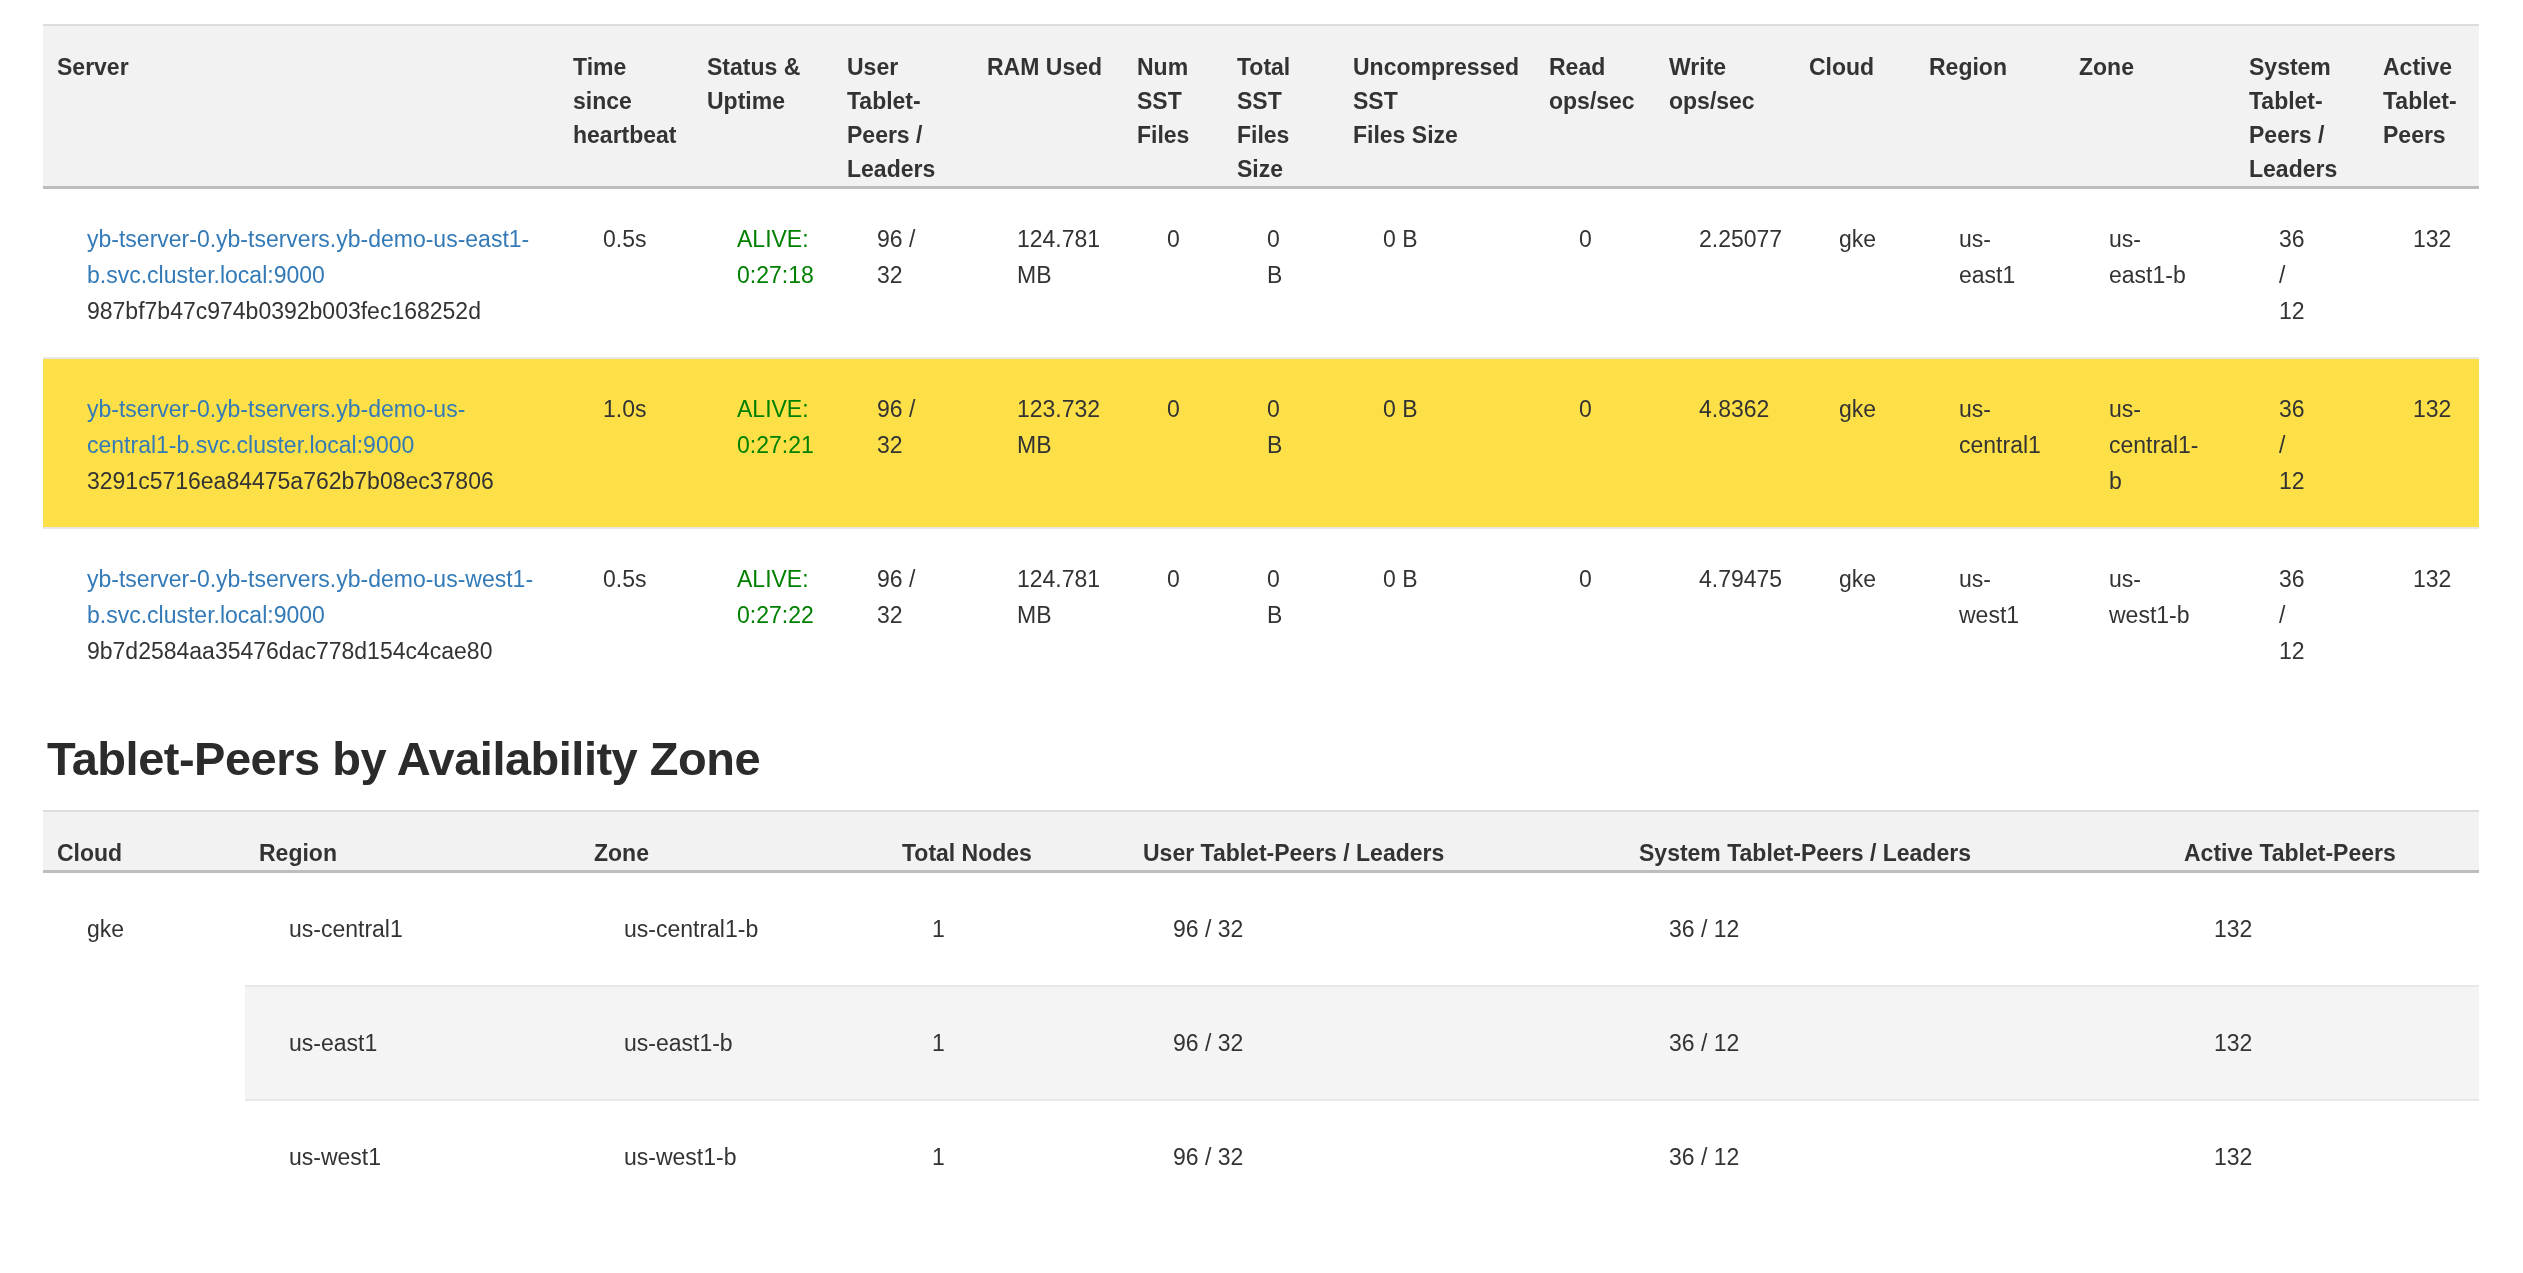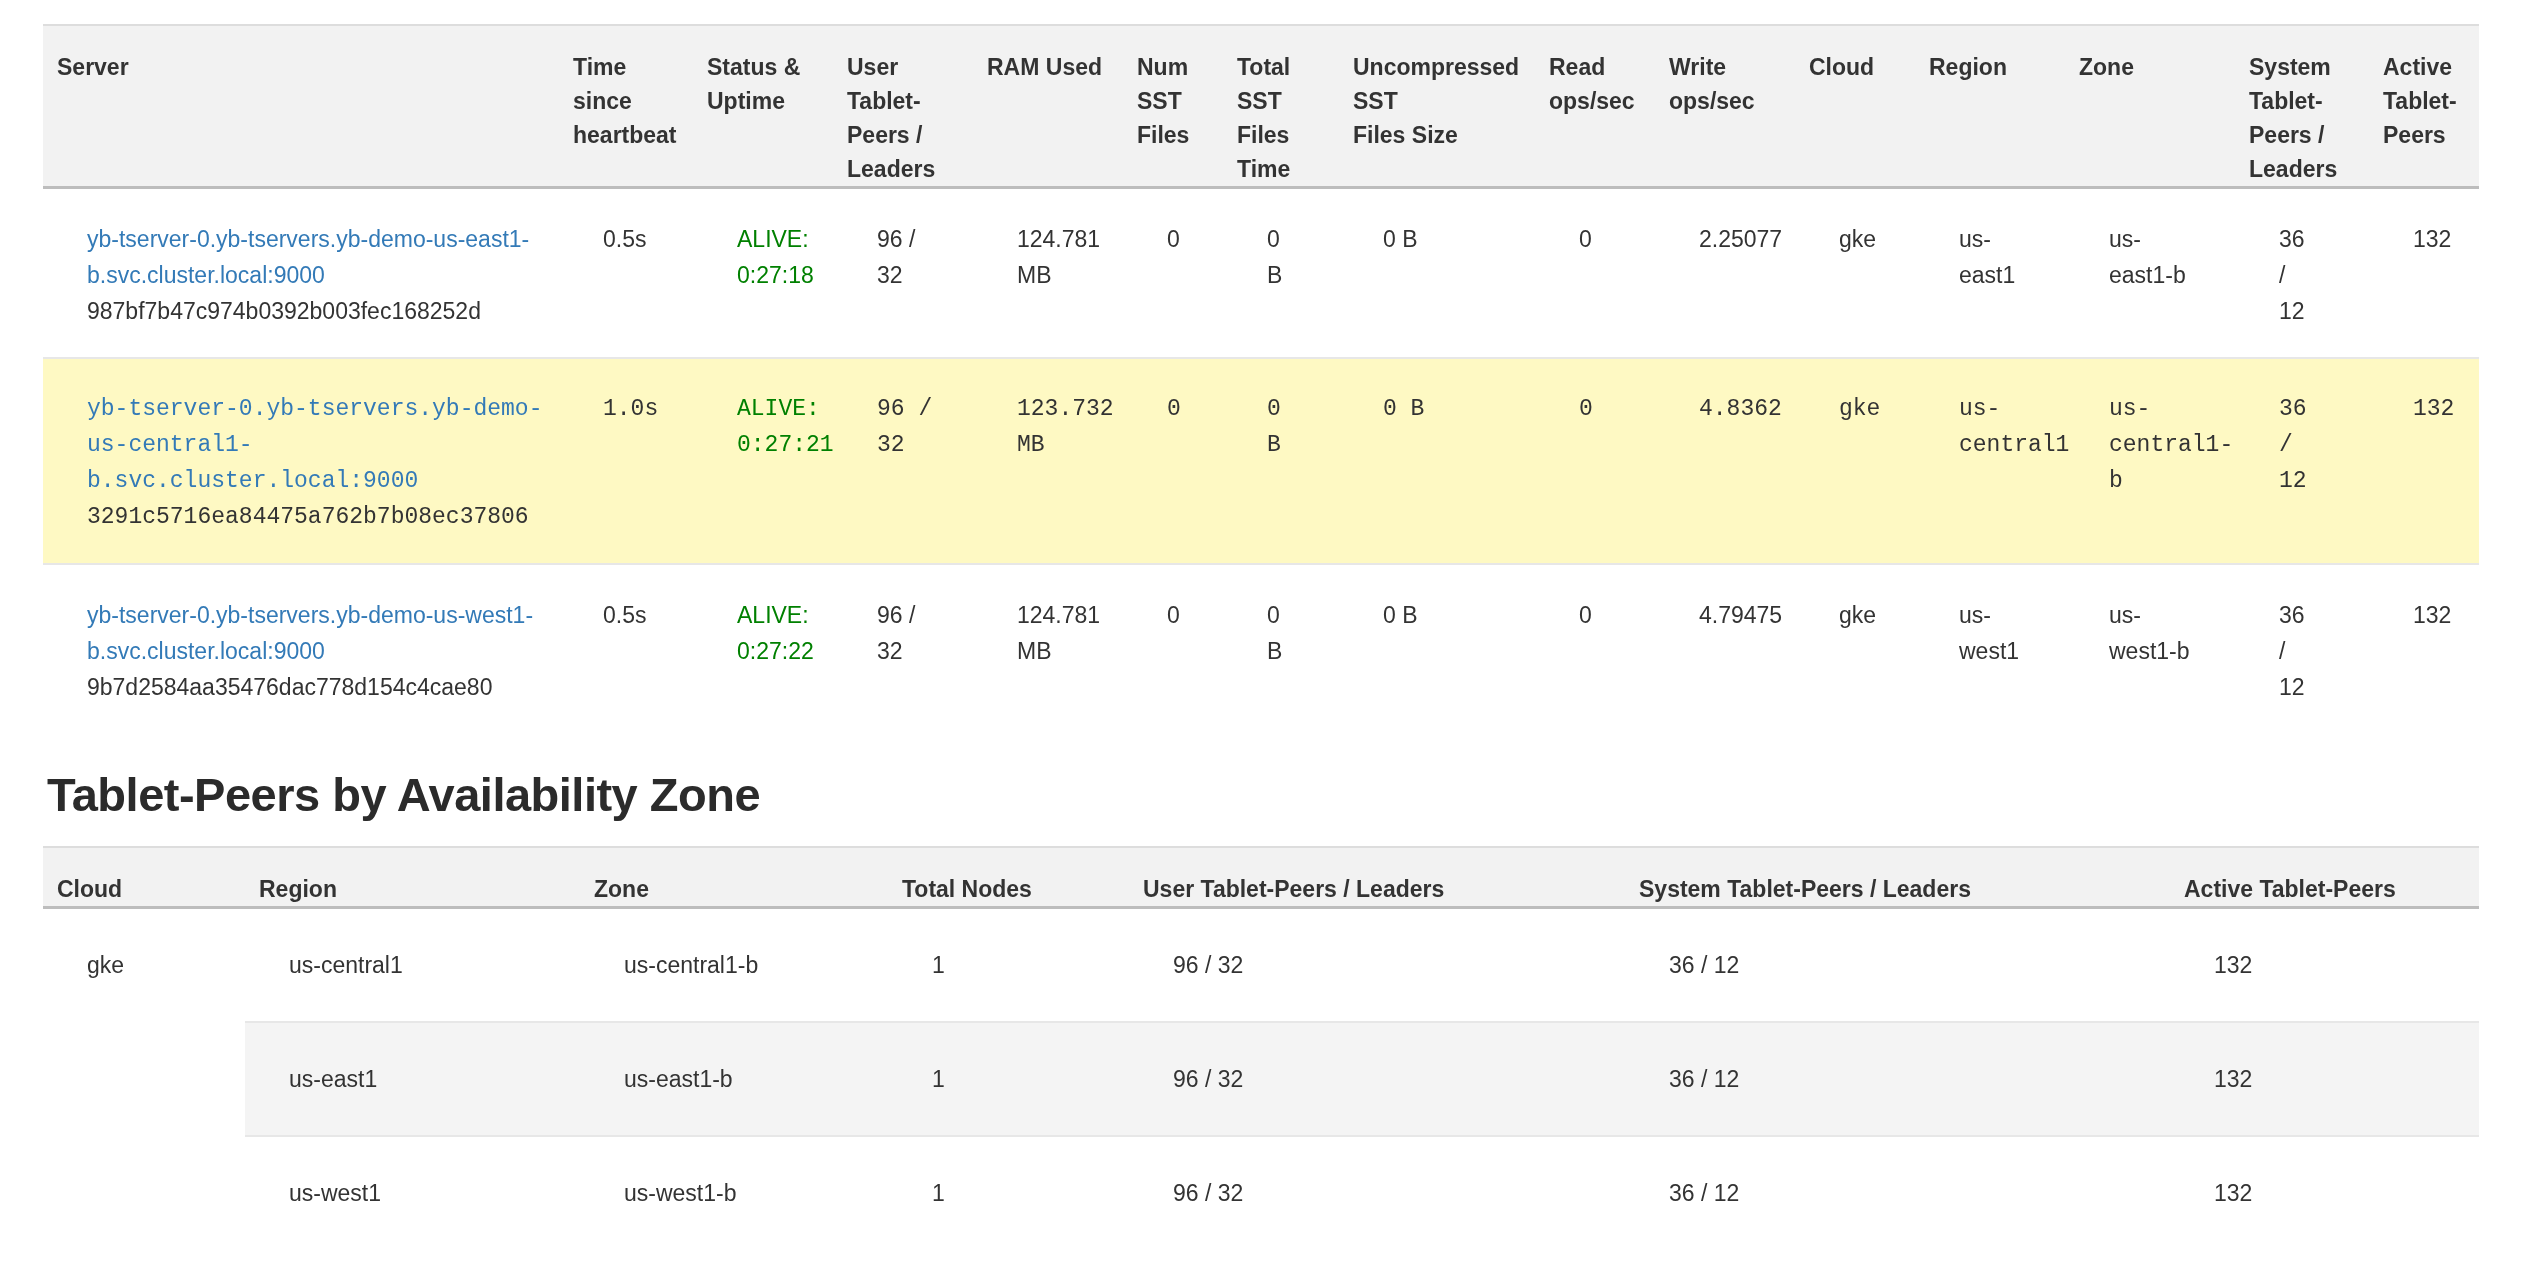--- a/index.html
+++ b/index.html
@@ -25,21 +25,21 @@
     border-bottom:3px solid #bdbdbd;
     white-space:pre-line;
   }
   tbody td{
     vertical-align:top;text-align:left;
     padding:32px 12px 28px 44px;
     line-height:36px;
     background:#fff;
   }
   .t1 tbody tr+tr td{border-top:2px solid #e7e7e7;}
-  .t1 tbody tr.striped td{background:#fef9c3;font-family:Liberation Mono, monospace;}
+  .t1 tbody tr.striped td{background:#fde047;}
 
   .t2 tbody td{padding:38px 12px 38px 44px;}
   .t2 tbody tr+tr td{border-top:2px solid #e7e7e7;}
   .t2 tbody tr.striped td{background:#f4f4f4;}
 
   a.srv-link{color:#337ab7;text-decoration:none;cursor:pointer;text-align:right;}
   .uuid{color:#333;}
   .status-alive{color:#008000;}
 
   .blk{display:inline-block;vertical-align:top;}
@@ -76,21 +76,21 @@
         <col style="width:110px">
     </colgroup>
     <thead>
       <tr>
         <th>Server</th>
         <th>Time since heartbeat</th>
         <th>Status &amp; Uptime</th>
         <th>User Tablet-Peers / Leaders</th>
         <th>RAM Used</th>
         <th>Num SST Files</th>
-        <th>Total SST Files Time</th>
+        <th>Total SST Files Size</th>
         <th>Uncompressed SST
 Files Size</th>
         <th>Read ops/sec</th>
         <th>Write ops/sec</th>
         <th>Cloud</th>
         <th>Region</th>
         <th>Zone</th>
         <th>System Tablet-Peers / Leaders</th>
         <th>Active Tablet-Peers</th>
       </tr>

